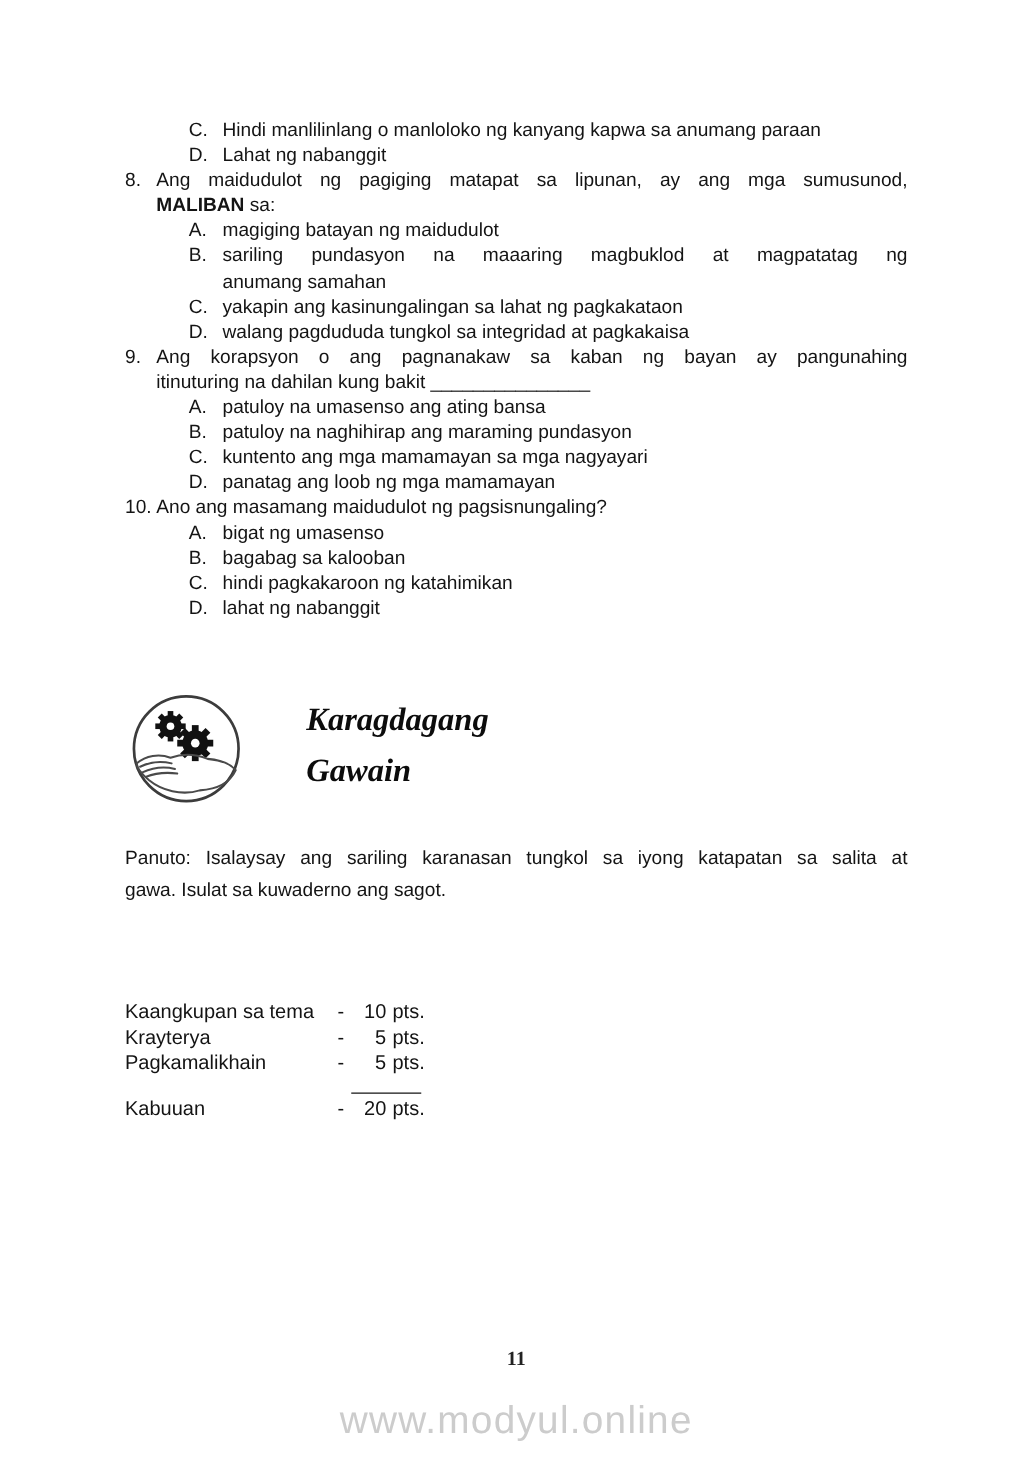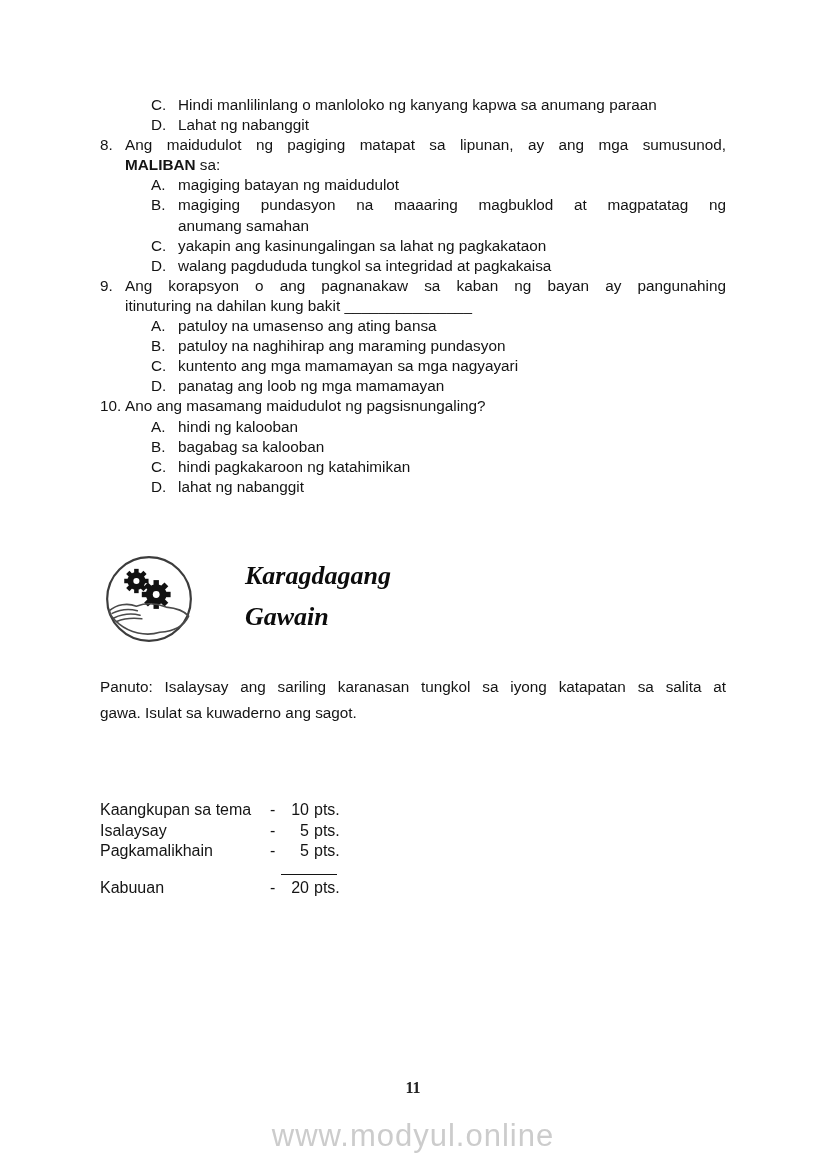--- a/index.html
+++ b/index.html
@@ -135,21 +135,21 @@
     <div class="opts">
       <div class="opt-row">
         <span class="opt-letter">A.</span>
         <div class="opt-text">
             <div class="line">magiging batayan ng maidudulot</div>
           </div>
       </div>
       <div class="opt-row">
         <span class="opt-letter">B.</span>
         <div class="opt-text">
-          <div class="line just">magiging pundasyon na maaaring magbuklod at magpatatag ng</div>
+          <div class="line just">sariling pundasyon na maaaring magbuklod at magpatatag ng</div>
           <div class="line">anumang samahan</div>
         </div>
       </div>
       <div class="opt-row">
         <span class="opt-letter">C.</span>
         <div class="opt-text">
             <div class="line">yakapin ang kasinungalingan sa lahat ng pagkakataon</div>
           </div>
       </div>
       <div class="opt-row">
@@ -197,21 +197,21 @@
     <div class="q-row">
       <span class="q-num">10.</span>
       <div class="q-body">
         <div class="line">Ano ang masamang maidudulot ng pagsisnungaling?</div>
       </div>
     </div>
     <div class="opts">
       <div class="opt-row">
         <span class="opt-letter">A.</span>
         <div class="opt-text">
-            <div class="line">hindi ng kalooban</div>
+            <div class="line">bigat ng umasenso</div>
           </div>
       </div>
       <div class="opt-row">
         <span class="opt-letter">B.</span>
         <div class="opt-text">
             <div class="line">bagabag sa kalooban</div>
           </div>
       </div>
       <div class="opt-row">
         <span class="opt-letter">C.</span>
@@ -278,21 +278,21 @@
     <div class="line">gawa. Isulat sa kuwaderno ang sagot.</div>
   </div>
 
 
   <div class="criteria">
     <div class="crit-row">
       <span class="crit-label">Kaangkupan sa tema</span>
       <span class="crit-value"><span class="dash">-</span><span class="pts">10</span><span class="unit">pts.</span></span>
     </div>
     <div class="crit-row">
-      <span class="crit-label">Isalaysay</span>
+      <span class="crit-label">Krayterya</span>
       <span class="crit-value"><span class="dash">-</span><span class="pts">5</span><span class="unit">pts.</span></span>
     </div>
     <div class="crit-row">
       <span class="crit-label">Pagkamalikhain</span>
       <span class="crit-value"><span class="dash">-</span><span class="pts">5</span><span class="unit">pts.</span></span>
     </div>
     <div class="total-rule"></div>
     <div class="crit-row">
       <span class="crit-label">Kabuuan</span>
       <span class="crit-value"><span class="dash">-</span><span class="pts">20</span><span class="unit">pts.</span></span>

